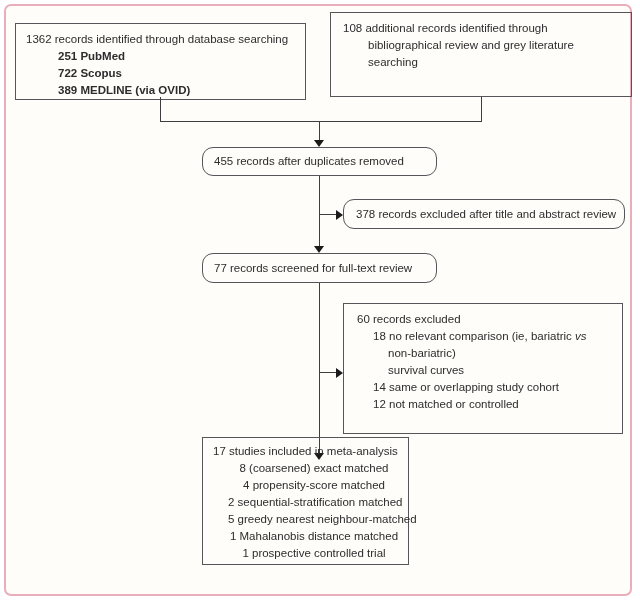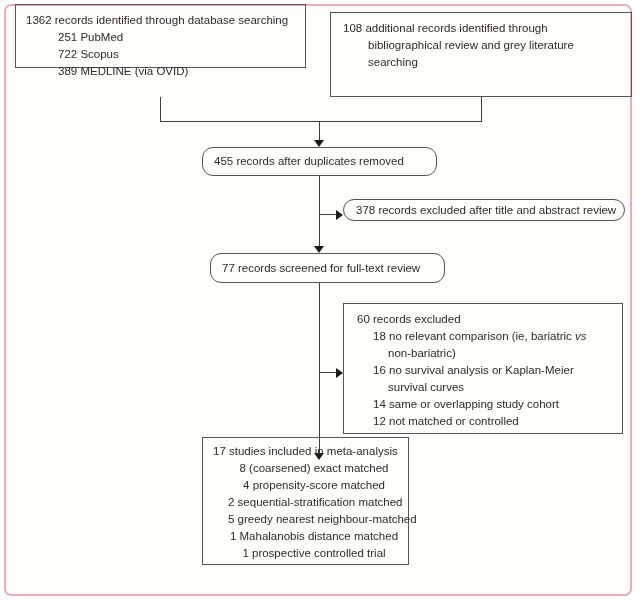--- a/index.html
+++ b/index.html
@@ -15,21 +15,21 @@
     box-sizing:border-box;
   }
   .box{
     position:absolute;border:1px solid #55565a;box-sizing:border-box;
     background:transparent;line-height:17px;
   }
   .ln{white-space:nowrap;}
   .single{display:flex;align-items:center;white-space:nowrap;border-radius:11px;}
   
   .b-db{padding:7px 10px;}
-  .b-db .sub{padding-left:32px;}
+  .b-db .sub{padding-left:32px;font-weight:bold;}
   .b-add{padding:7px 12px;}
   .b-add .hang{padding-left:25px;}
   .b-exc2{padding:7px 8px 7px 13px;}
   .b-exc2 .sub{padding-left:16px;}
   .b-exc2 .hang{padding-left:31px;}
   .b-inc{padding:5px 8px 5px 10px;}
   .b-inc .sub{padding-left:15px;text-align:center;}
   
   .cl{position:absolute;background:#3e3e40;}
   .ah-down{
@@ -42,21 +42,21 @@
     border-top:5px solid transparent;border-bottom:5px solid transparent;
     border-left:7px solid #1a1a1a;
   }
   i{font-style:italic;text-align:right;}
 </style>
 </head>
 <body>
 
 <div class="frame"></div>
 
-<div class="box b-db" style="left:15px;top:4px;width:291px;height:64px;">
+<div class="box b-db" style="left:15px;top:23px;width:291px;height:77px;">
   <div class="ln">1362 records identified through database searching</div>
   <div class="ln sub">251 PubMed</div>
   <div class="ln sub">722 Scopus</div>
   <div class="ln sub">389 MEDLINE (via OVID)</div>
 </div>
 
 <div class="box b-add" style="left:330px;top:12px;width:302px;height:85px;">
   <div class="ln">108 additional records identified through</div>
   <div class="ln hang">bibliographical review and grey literature</div>
   <div class="ln hang">searching</div>
@@ -70,38 +70,37 @@
 
 <div class="box single" style="left:202px;top:147px;width:235px;height:29px;padding-left:11px;">
   <span>455 records after duplicates removed</span>
 </div>
 
 <div class="cl" style="left:319px;top:176px;width:1px;height:71px;"></div>
 <div class="ah-down" style="left:314px;top:246px;"></div>
 <div class="cl" style="left:320px;top:214px;width:16px;height:1px;"></div>
 <div class="ah-right" style="left:336px;top:210px;"></div>
 
-<div class="box single" style="left:343px;top:199px;width:282px;height:22px;padding-left:12px;">
+<div class="box single" style="left:343px;top:199px;width:282px;height:30px;padding-left:12px;">
   <span>378 records excluded after title and abstract review</span>
 </div>
 
-<div class="box single" style="left:202px;top:253px;width:235px;height:30px;padding-left:11px;margin-left:8px;">
+<div class="box single" style="left:202px;top:253px;width:235px;height:30px;padding-left:11px;">
   <span>77 records screened for full-text review</span>
 </div>
 
 <div class="cl" style="left:319px;top:283px;width:1px;height:171px;"></div>
 <div class="ah-down" style="left:314px;top:453px;"></div>
 <div class="cl" style="left:320px;top:372px;width:16px;height:1px;"></div>
 <div class="ah-right" style="left:336px;top:368px;"></div>
 
 <div class="box b-exc2" style="left:343px;top:303px;width:280px;height:131px;">
   <div class="ln">60 records excluded</div>
   <div class="ln sub"><span>18 no relevant comparison (ie, bariatric </span><i>vs</i></div>
   <div class="ln hang">non-bariatric)</div>
-  <div class="ln sub">16 no survival analysis or Kaplan-Meier</div>
   <div class="ln hang">survival curves</div>
   <div class="ln sub">14 same or overlapping study cohort</div>
   <div class="ln sub">12 not matched or controlled</div>
 </div>
 
 <div class="box b-inc" style="left:202px;top:437px;width:207px;height:128px;">
   <div class="ln">17 studies included in meta-analysis</div>
   <div class="ln sub">8 (coarsened) exact matched</div>
   <div class="ln sub">4 propensity-score matched</div>
   <div class="ln sub">2 sequential-stratification matched</div>

